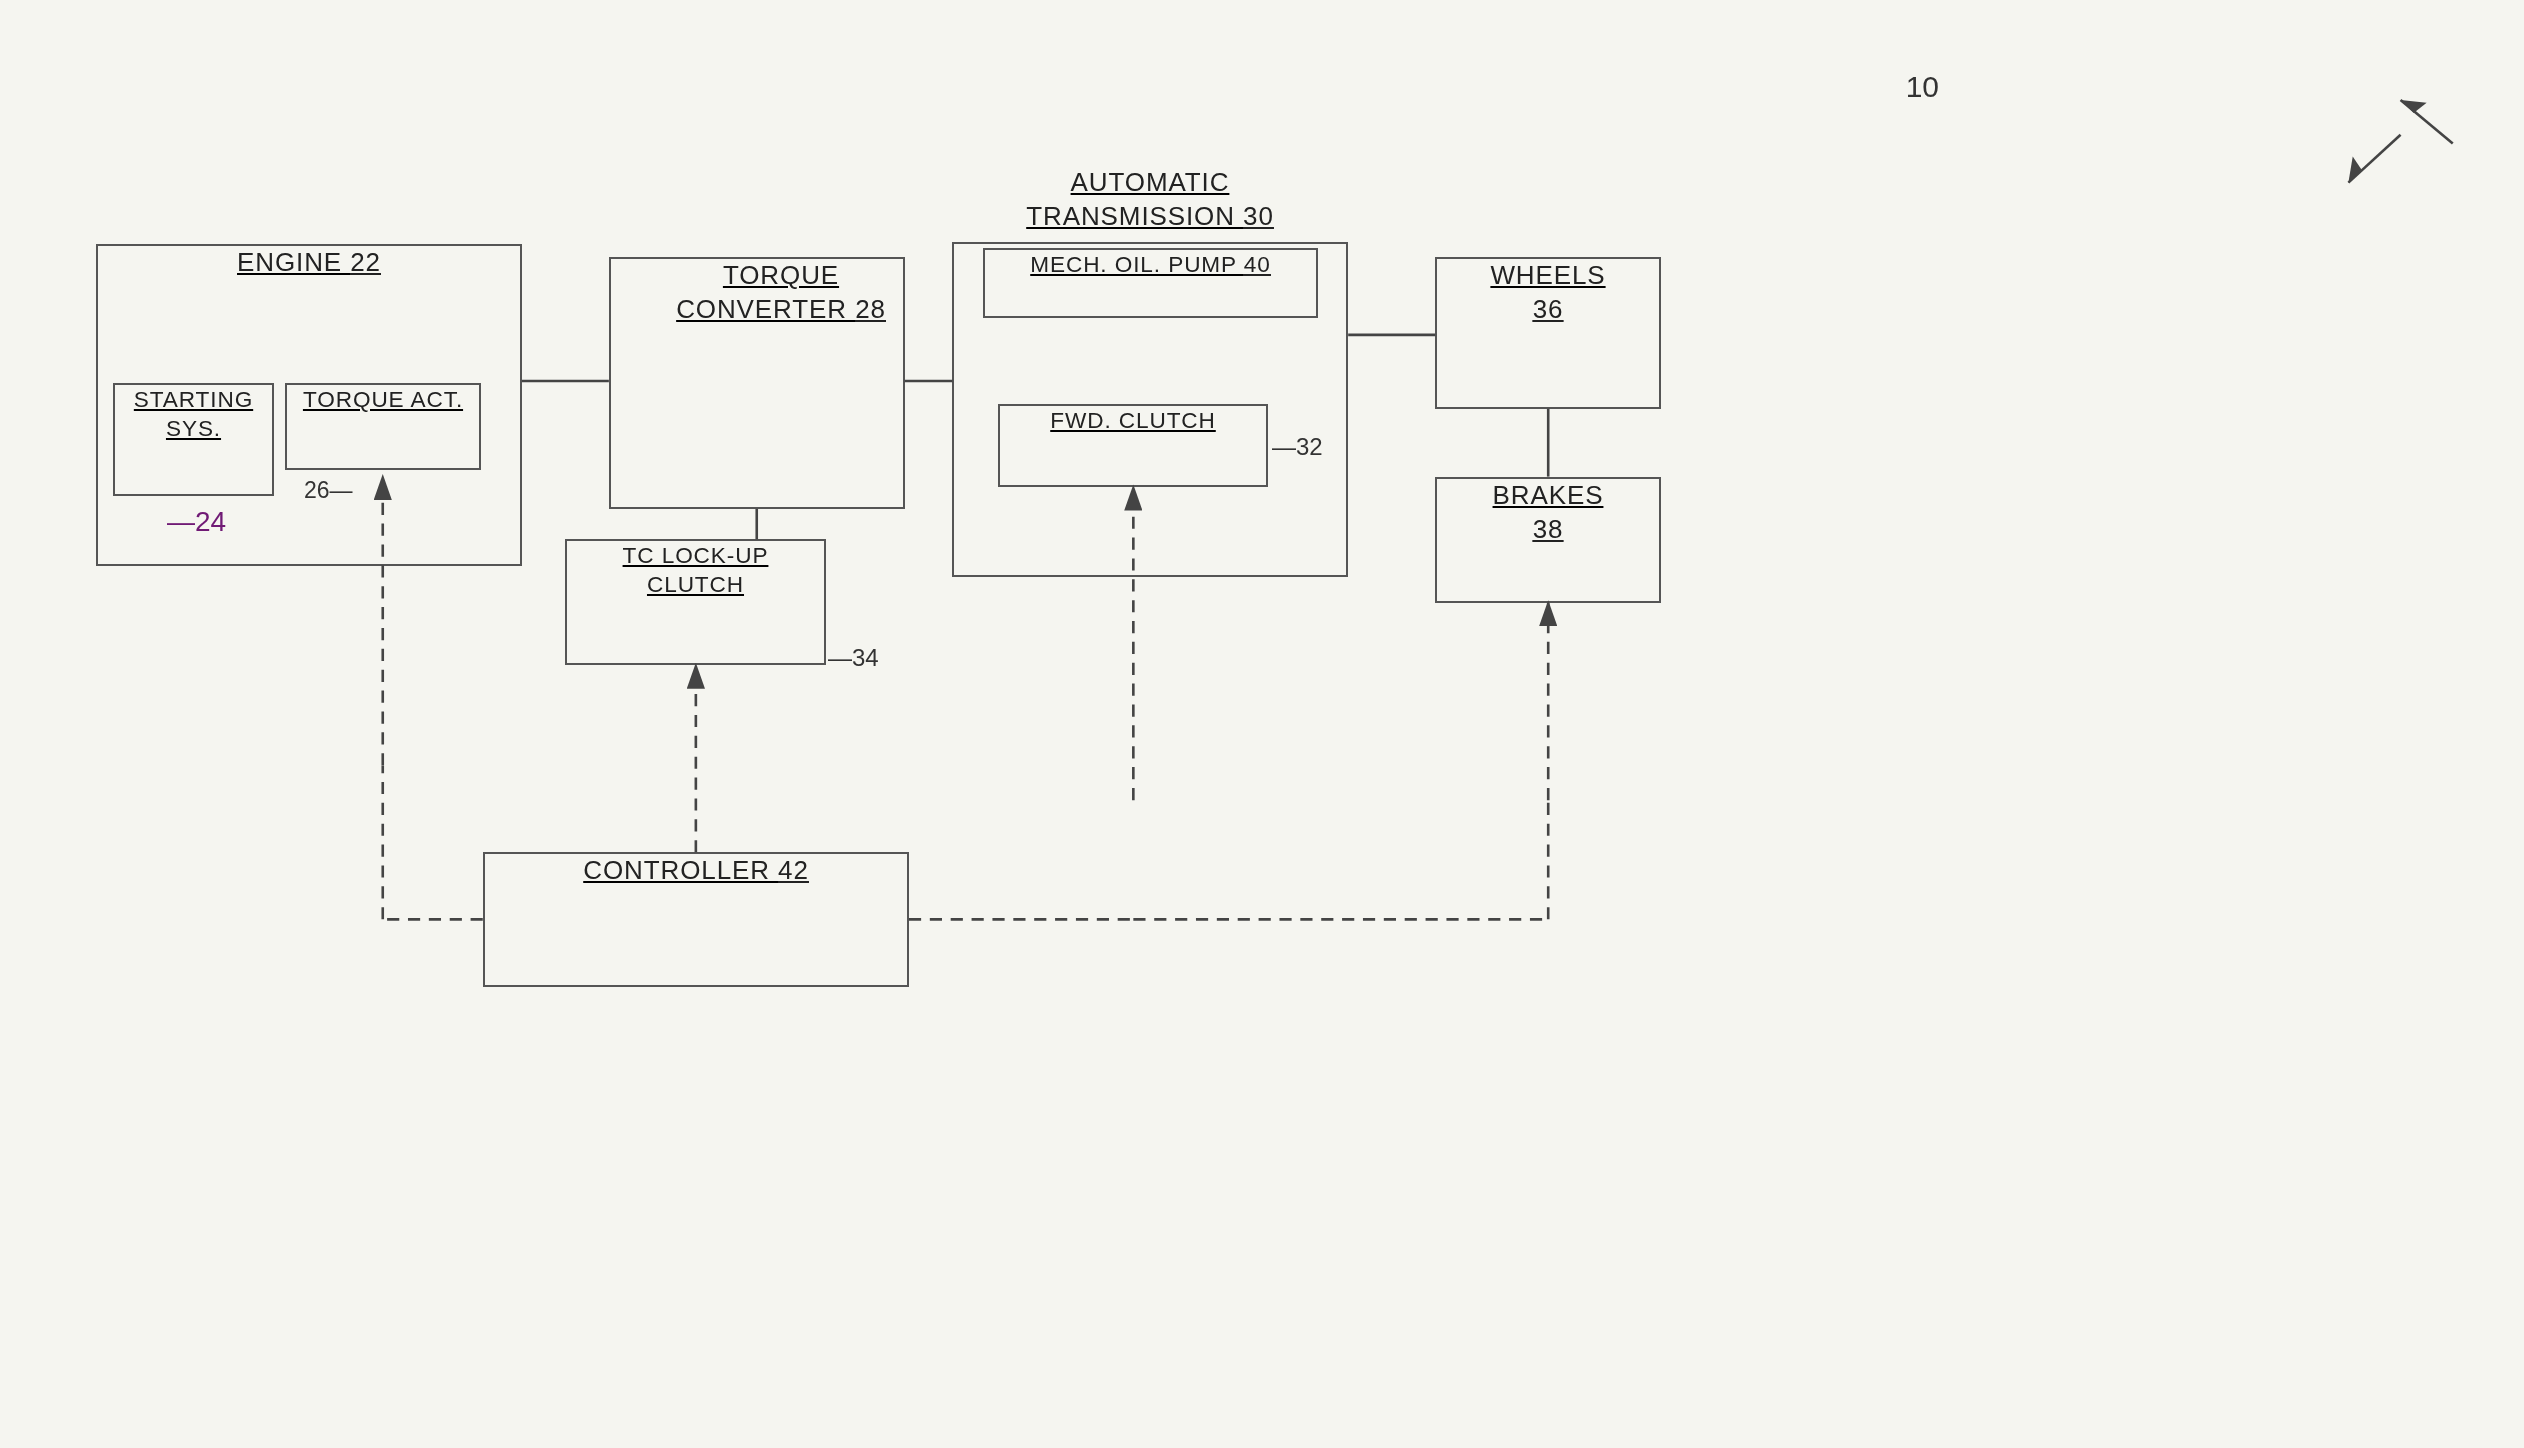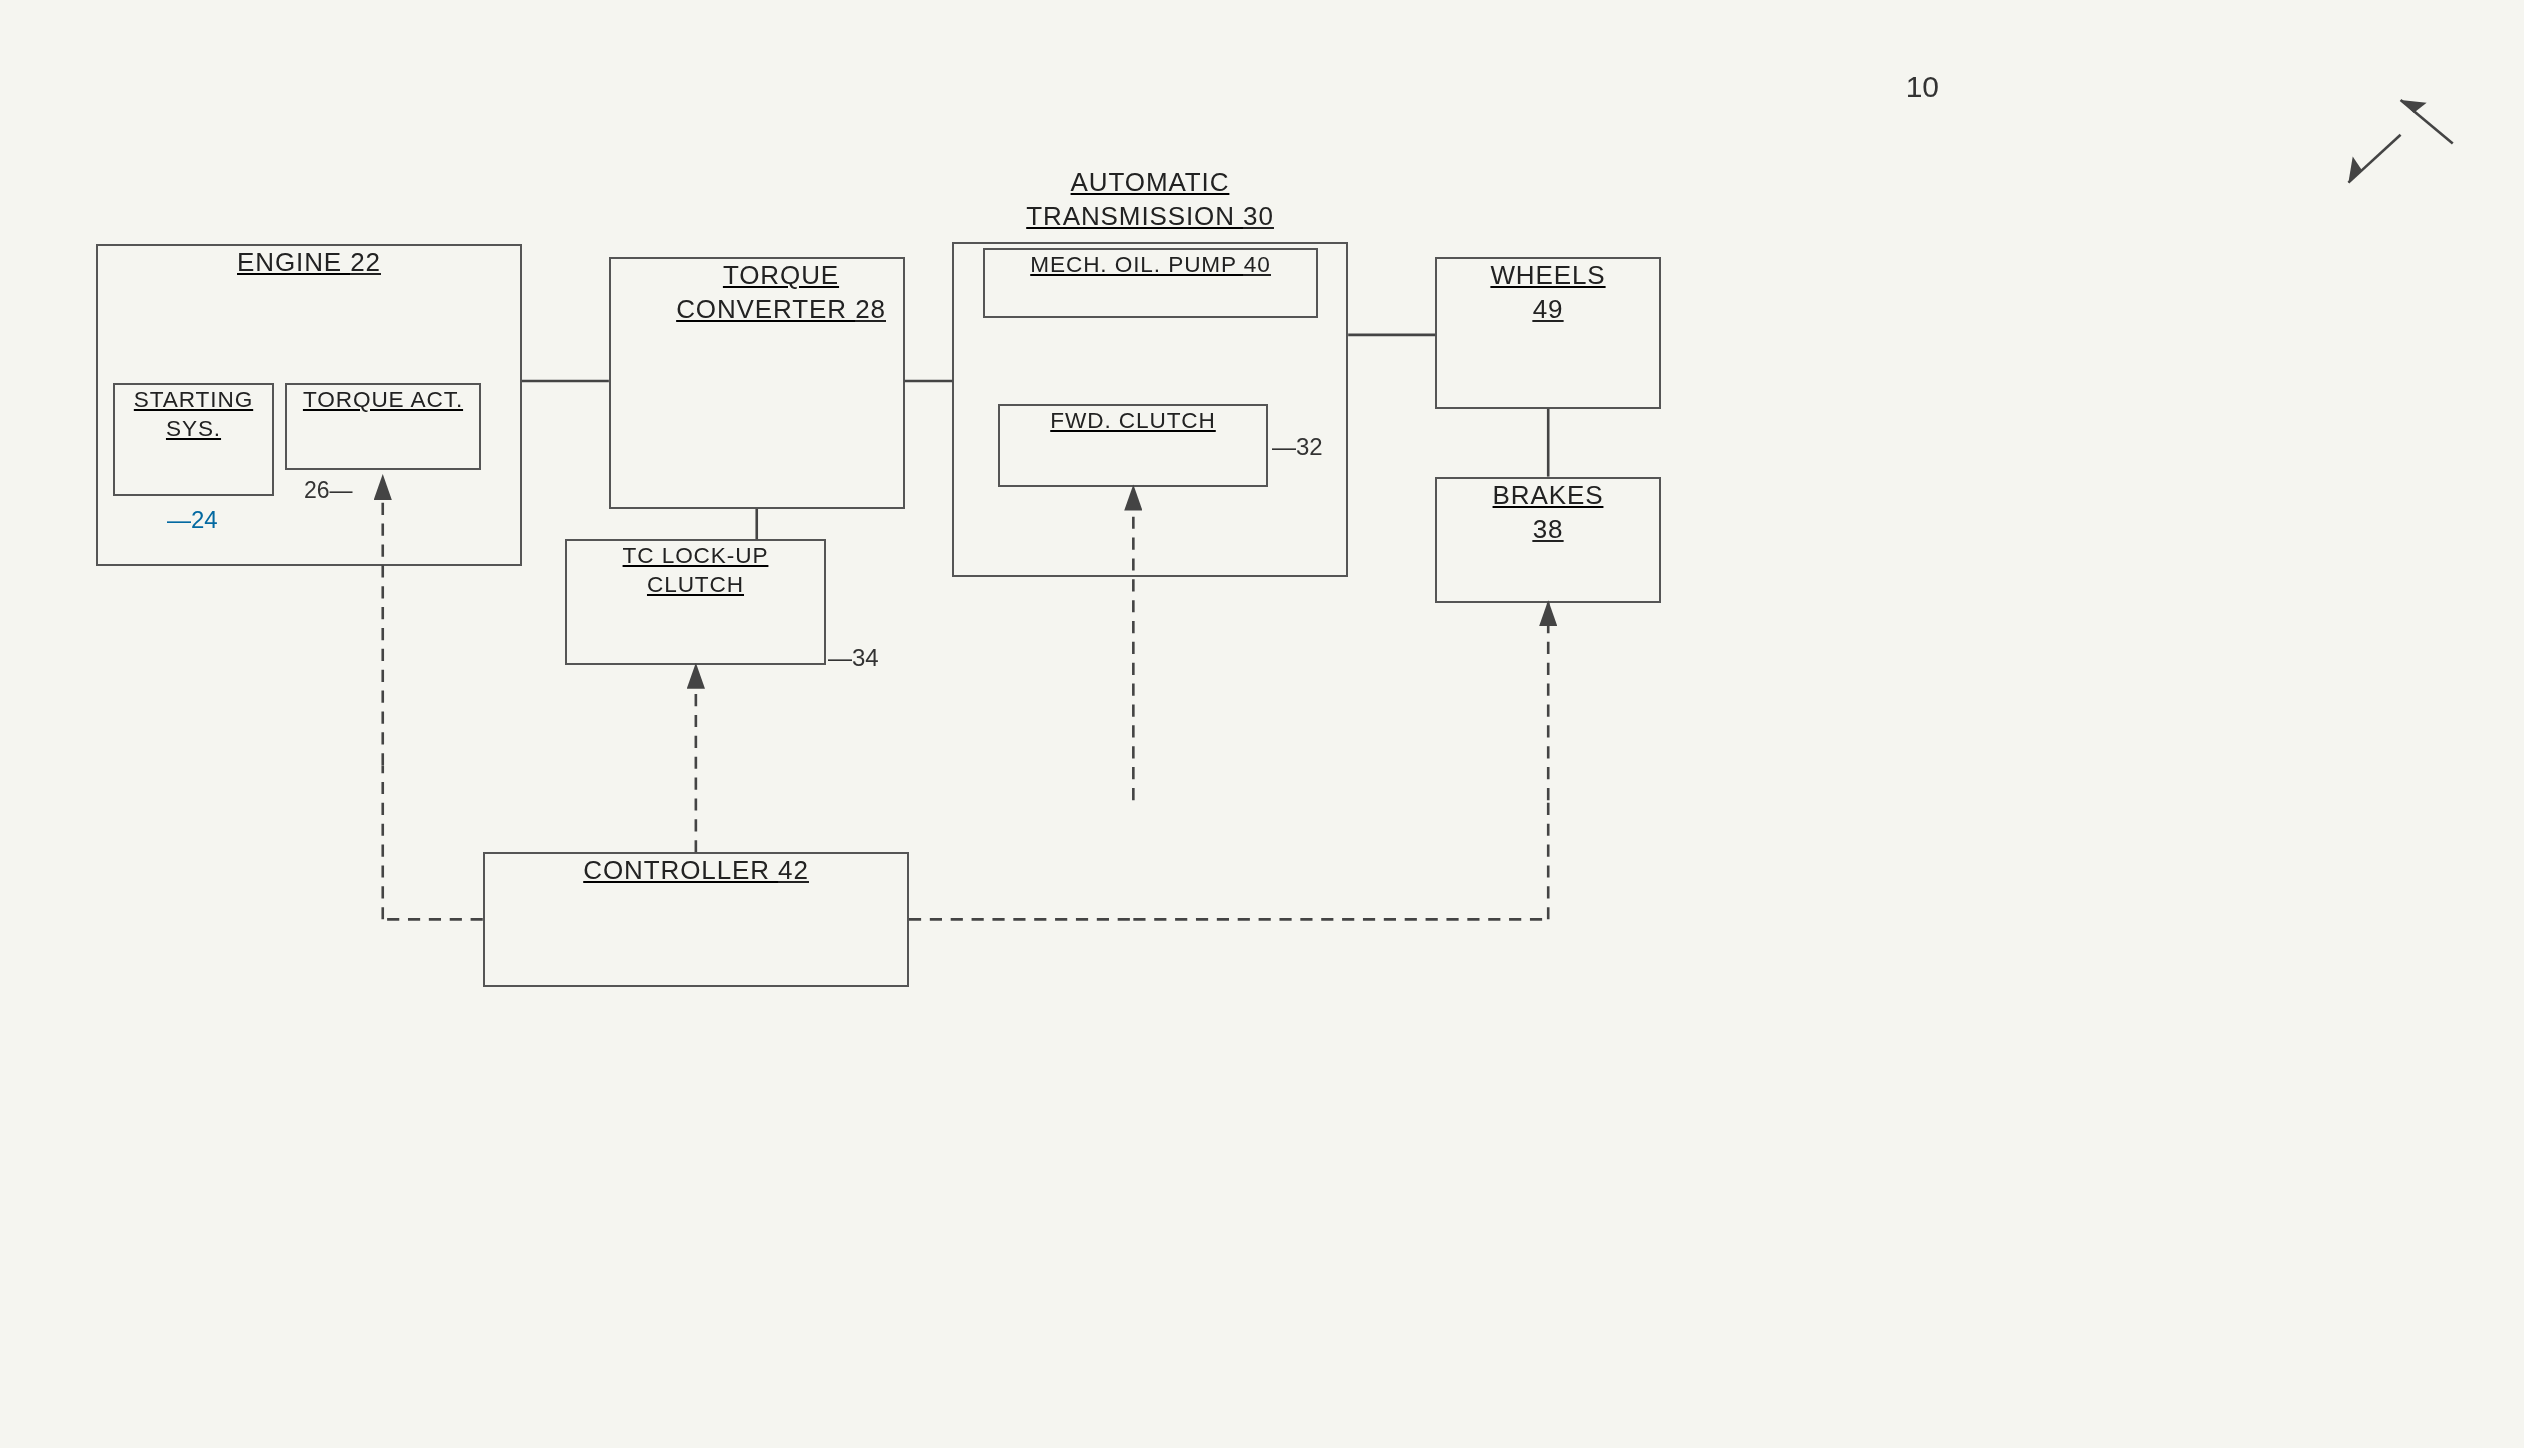--- a/index.html
+++ b/index.html
@@ -74,21 +74,21 @@
   </svg>
 
   <div class="box" style="left:96px; top:244px; width:426px; height:322px;">
     <div class="box-label">ENGINE <span class="underline">22</span></div>
   </div>
 
   <div class="box" style="left:113px; top:383px; width:161px; height:113px;">
     <div class="box-label" style="font-size:22.6px;">STARTING<br>SYS.</div>
   </div>
 
-  <div style="position:absolute; left:167px; top:506px; font-size:24px; color:#0369a1;">—24</div>
+  <div style="position:absolute; left:167px; top:506px; font-size:28px; color:#701a75;">—24</div>
 
   <div class="box" style="left:285px; top:383px; width:196px; height:87px;">
     <div class="box-label" style="font-size:22.6px;">TORQUE ACT.</div>
   </div>
 
   <div style="position:absolute; left:304px; top:477px; font-size:23px; color:#333;">26—</div>
 
   <div class="box" style="left:609px; top:257px; width:296px; height:252px;padding-left:48px;">
     <div class="box-label">TORQUE<br>CONVERTER <span class="underline">28</span></div>
   </div>
@@ -107,21 +107,21 @@
 
   <div style="position:absolute; left:1272px; top:433px; font-size:24px; color:#333;">—32</div>
 
   <div class="box" style="left:565px; top:539px; width:261px; height:126px;">
     <div class="box-label" style="font-size:22.6px;">TC LOCK-UP<br>CLUTCH</div>
   </div>
 
   <div style="position:absolute; left:828px; top:644px; font-size:24px; color:#333;">—34</div>
 
   <div class="box" style="left:1435px; top:257px; width:226px; height:152px;">
-    <div class="box-label">WHEELS<br><span class="underline">49</span></div>
+    <div class="box-label">WHEELS<br><span class="underline">36</span></div>
   </div>
 
   <div class="box" style="left:1435px; top:477px; width:226px; height:126px;">
     <div class="box-label">BRAKES<br><span class="underline">38</span></div>
   </div>
 
   <div class="box" style="left:483px; top:852px; width:426px; height:135px;">
     <div class="box-label">CONTROLLER <span class="underline">42</span></div>
   </div>
 

